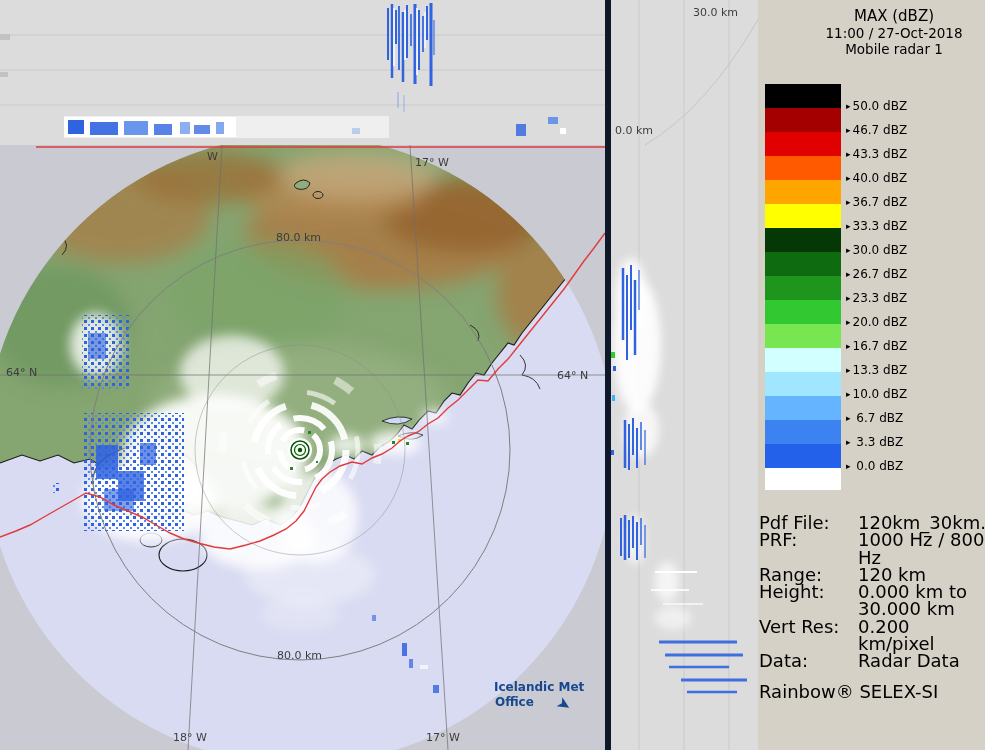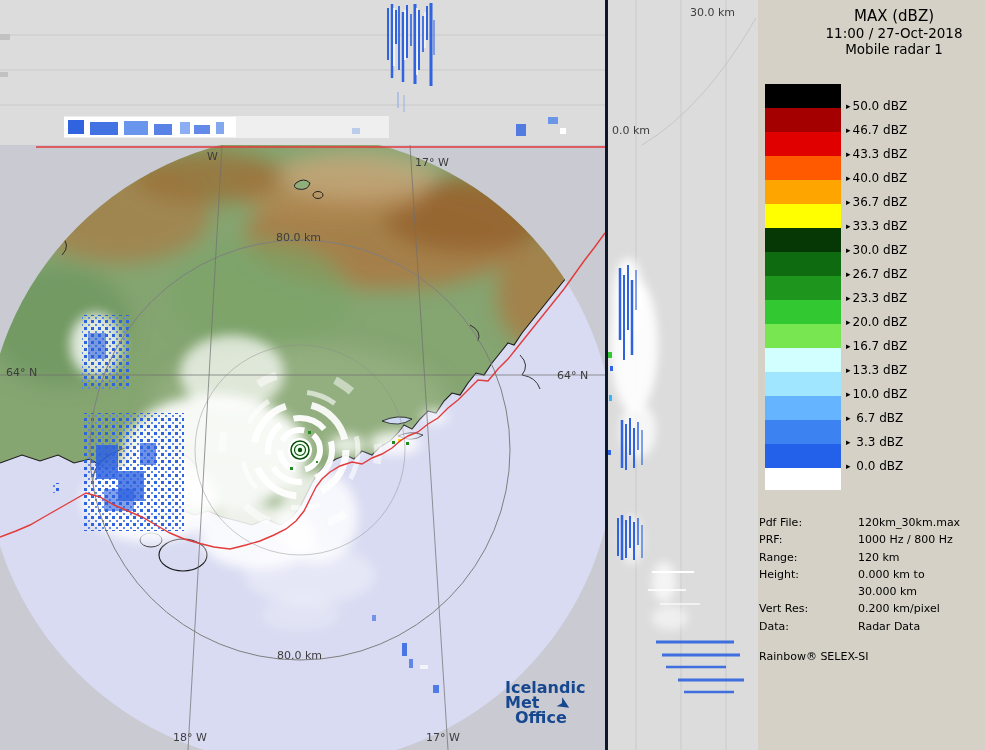--- a/index.html
+++ b/index.html
@@ -1,35 +1,35 @@
 <!DOCTYPE html>
 <html><head>
 <meta charset="utf-8">
 <style>
 *{box-sizing:border-box}
 body{margin:0;background:#777}
 #app{position:relative;width:985px;height:750px;font-family:"DejaVu Sans","Liberation Sans",sans-serif;background:#d5d1c7;overflow:hidden;color:#000}
 .panel-top{position:absolute;left:0;top:0;width:605px;height:145px}
 .panel-map{position:absolute;left:0;top:145px;width:605px;height:605px}
-.panel-right{position:absolute;left:605px;top:0;width:153px;height:750px;border-left:3px solid #0f172a}
+.panel-right{position:absolute;left:605px;top:0;width:153px;height:750px;border-left:6px solid #0f172a}
 .sidebar{position:absolute;left:758px;top:0;width:272px;height:750px;background:#d5d1c7}
 .maplab{position:absolute;font-size:11px;color:#3d3d3d;white-space:nowrap}
 .hlab{position:absolute;font-size:11px;color:#3d3d3d;white-space:nowrap}
-.logo{position:absolute;left:505px;top:535px;color:#17488f;font-weight:bold;font-size:16px;line-height:15px}
-.logo .l2{margin-left:10px}
+.logo{position:absolute;left:494px;top:535px;color:#17488f;font-weight:bold;font-size:12px;line-height:15px}
+.logo .l2{margin-left:1px}
 .logoarrow{position:absolute;left:557px;top:549px;color:#17488f;font-size:17px;font-weight:bold;transform:rotate(32deg)}
 .ttl{padding-top:7px;text-align:center;font-size:15px}
 .sub{text-align:center;font-size:13.5px;}
 .legend{position:absolute;left:7px;top:84px}
 .lrow{display:flex;height:24px}
 .sw{width:76px;height:24px;flex:0 0 76px}
 .llab{font-size:12px;padding-left:5px;display:flex;align-items:center;height:15px;transform:translateY(14px)}
 .llab span{white-space:pre}
 .arr{font-size:9px;margin-right:2px}
-.info{position:absolute;left:1px;top:514px;width:226px;font-size:11px}
+.info{position:absolute;left:1px;top:514px;width:226px;font-size:18px}
 .irow{display:flex;line-height:17.3px}
 .ilab{flex:0 0 99px}
 .ival{flex:1}
 .ifoot{margin-top:13px;line-height:17px}
 svg{display:block}
 </style>
 </head>
 <body>
 
 <div id="app">

